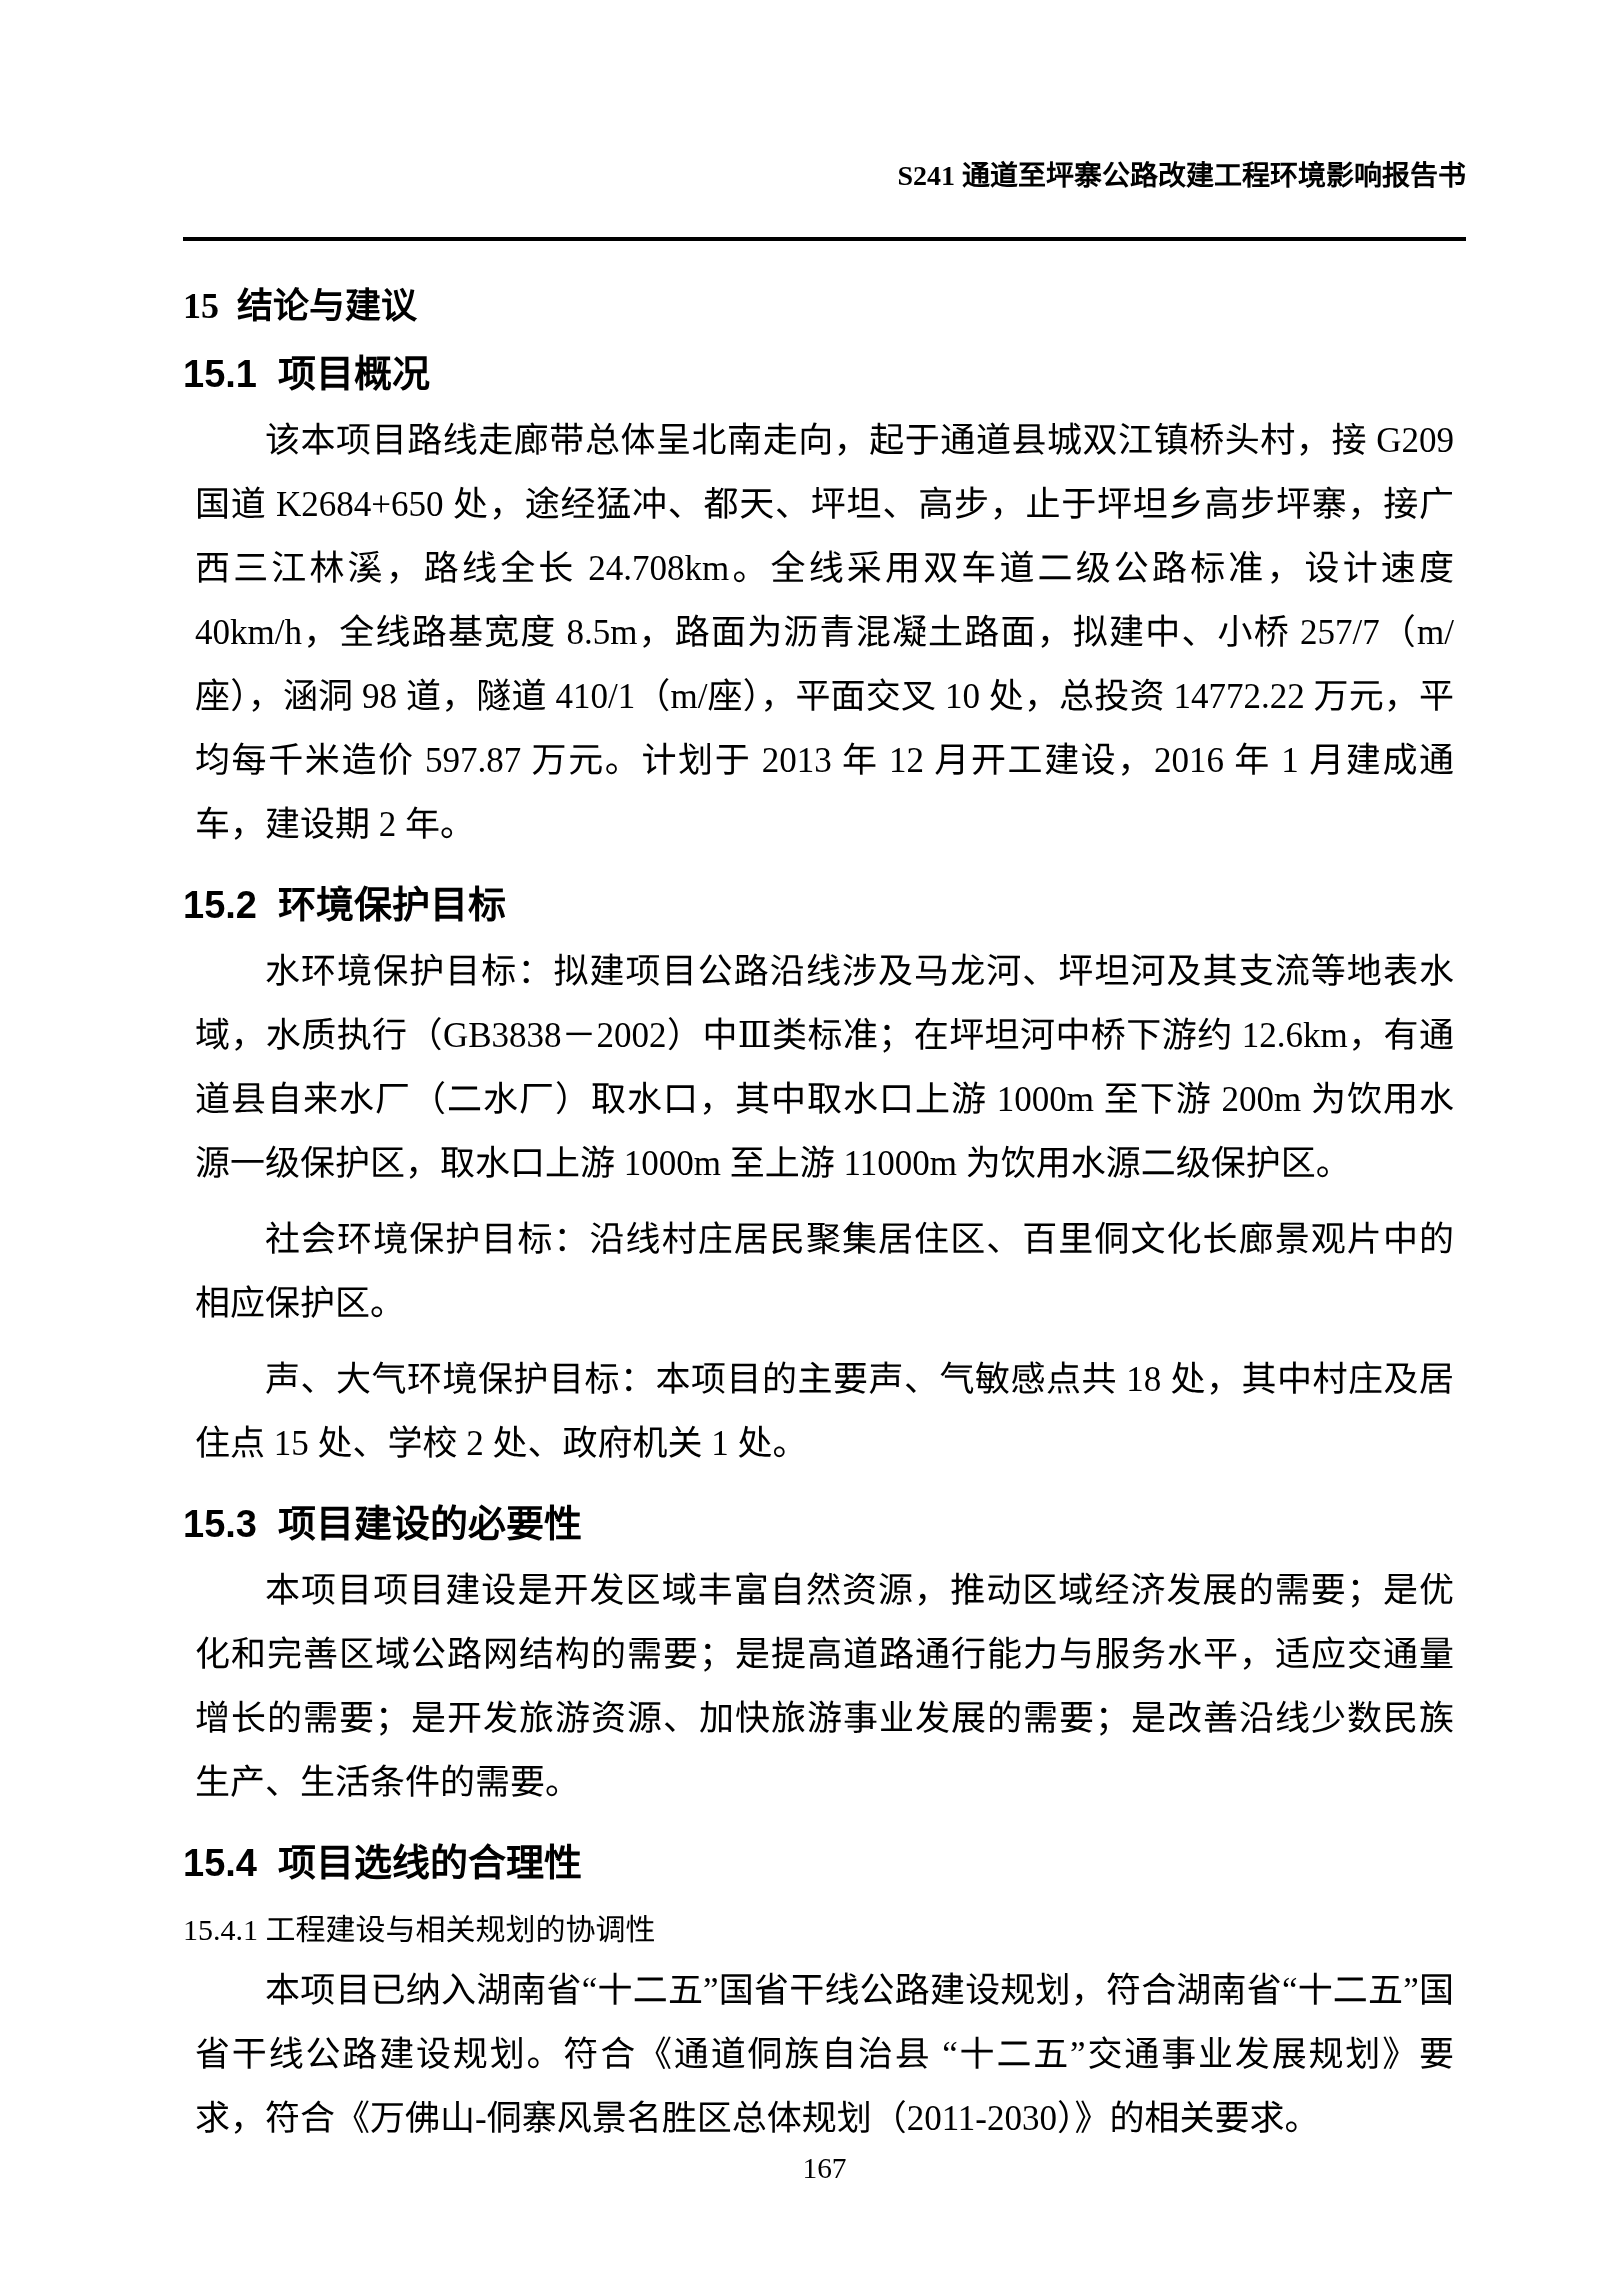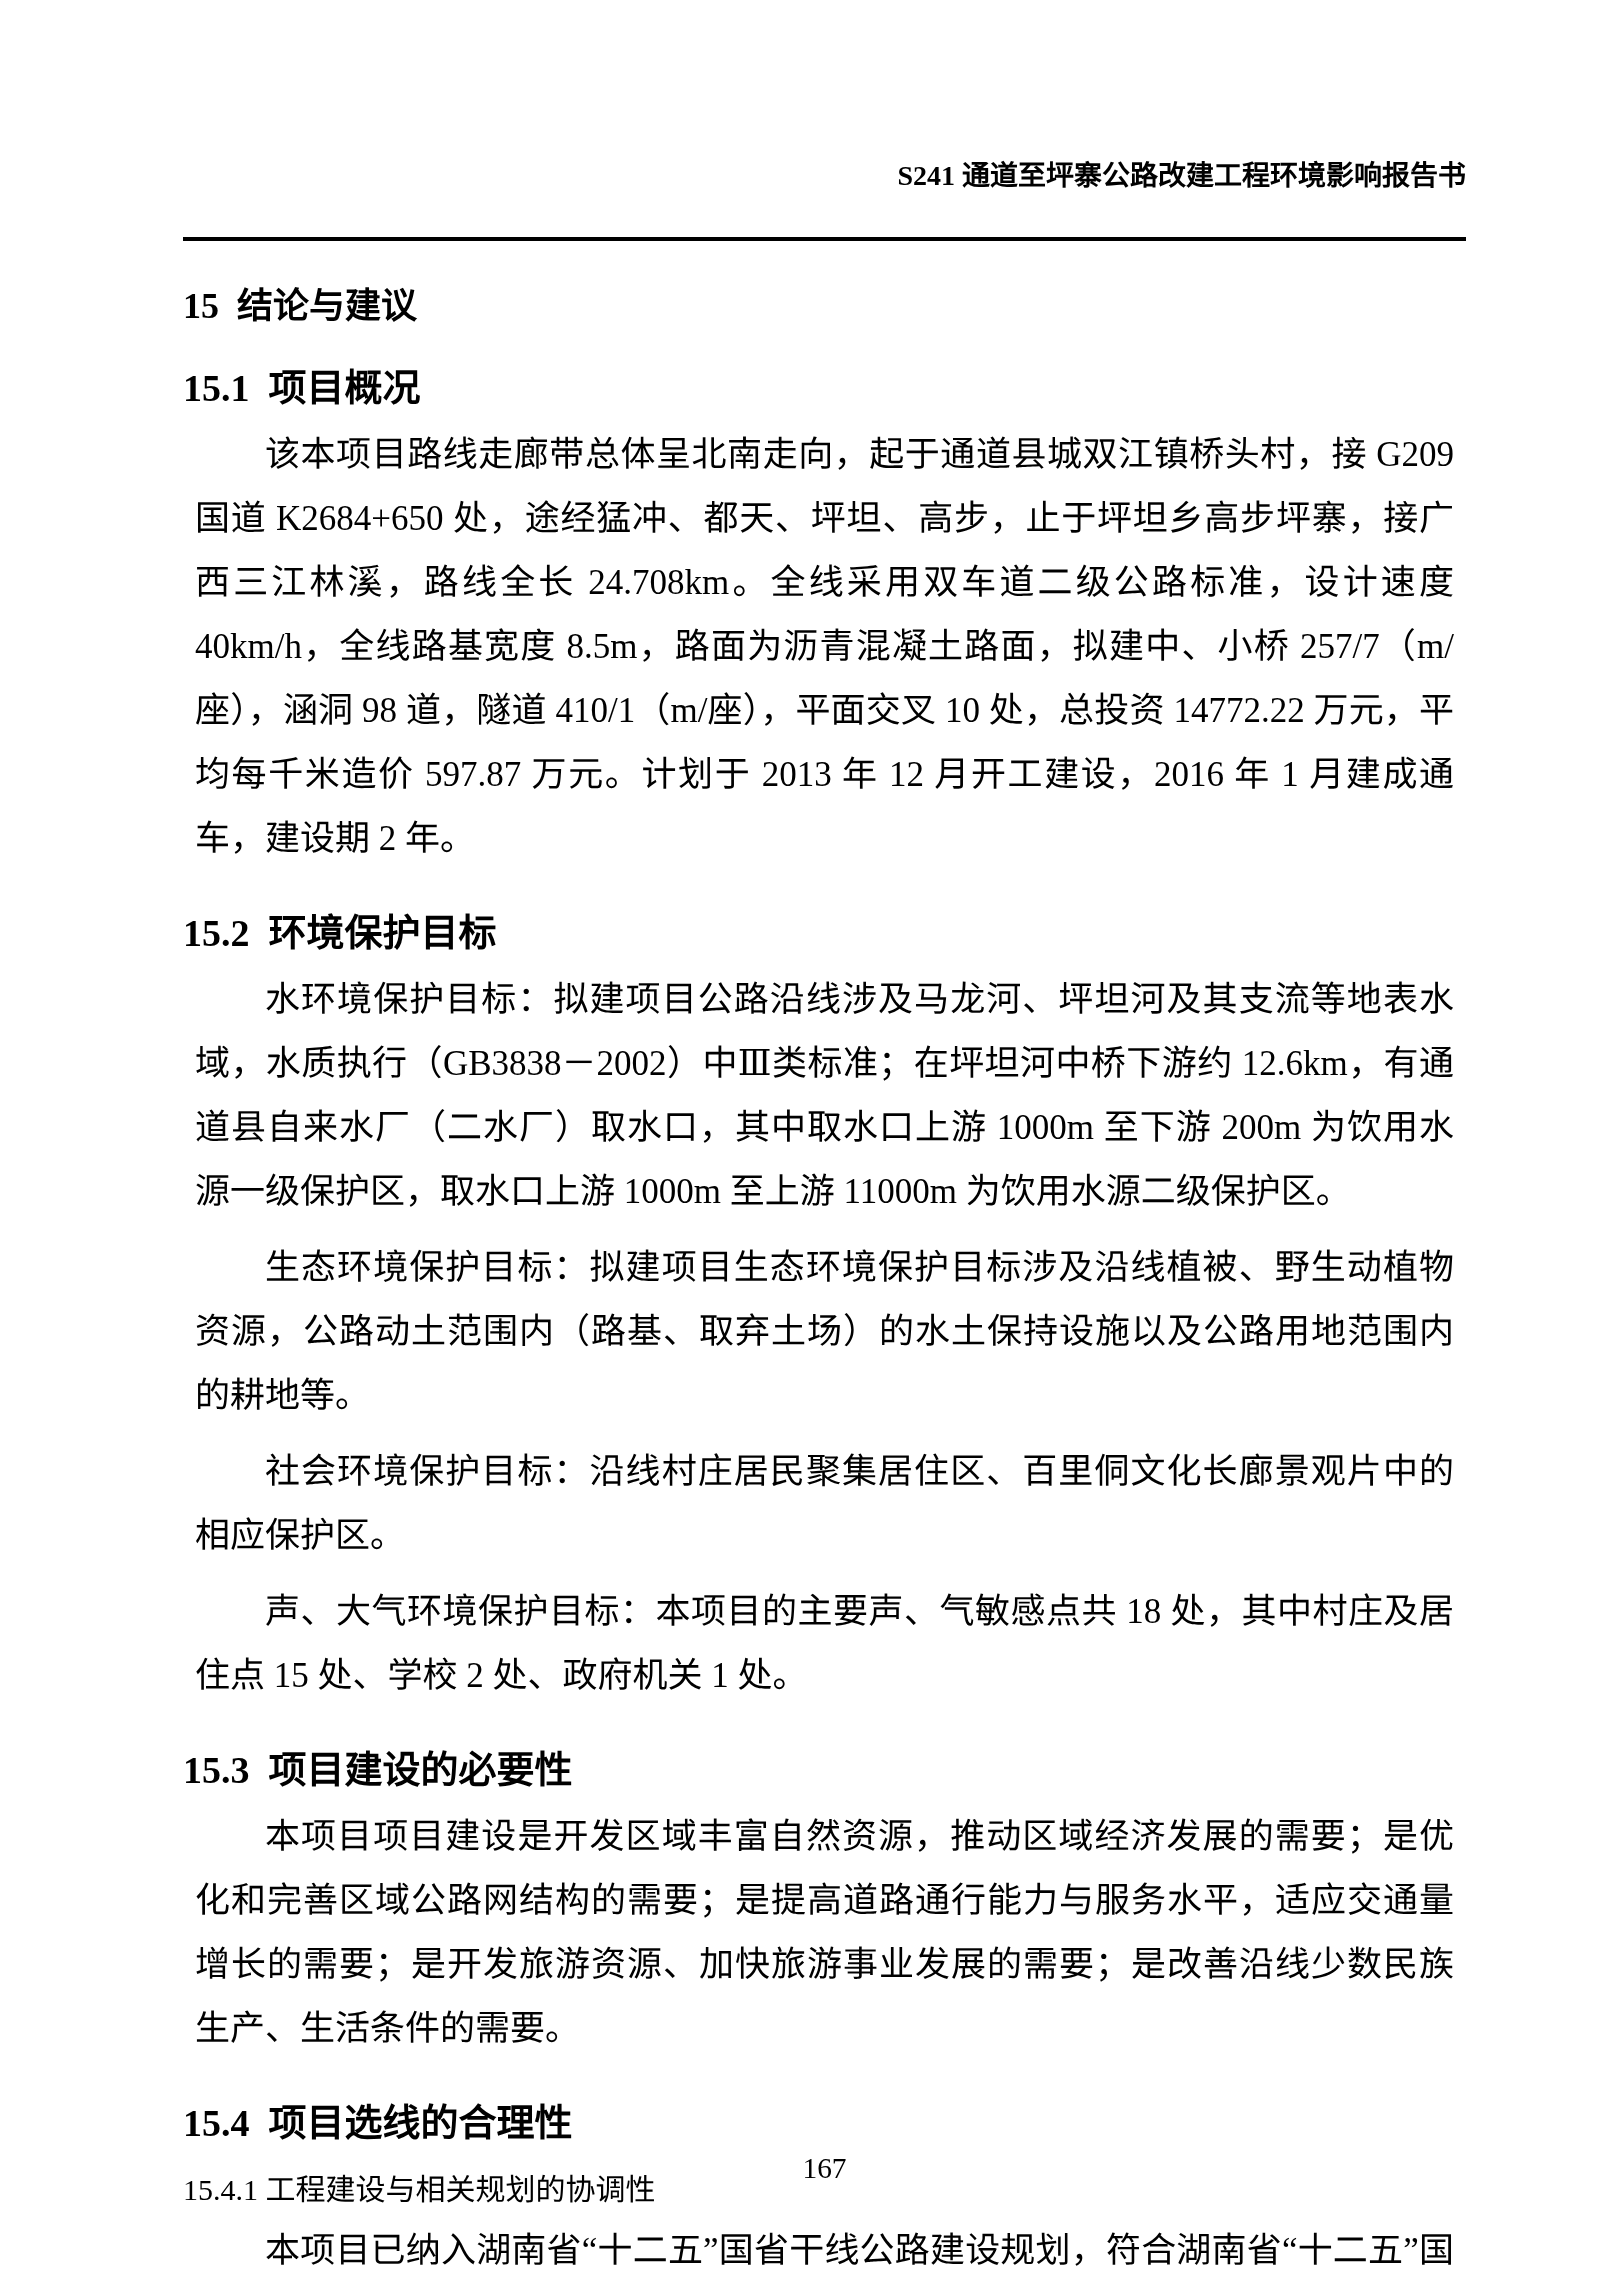--- a/index.html
+++ b/index.html
@@ -27,26 +27,26 @@
   }
   h1.chapter {
     margin-top: 46px;
     font-size: 36px;
     font-weight: bold;
     line-height: 1.1;
     white-space: pre-wrap;
     font-family: Liberation Serif, serif;
   }
   h2.section {
-    margin-top: 42px;
+    margin-top: 28px;
     font-size: 38px;
     font-weight: bold;
     line-height: 1.1;
     white-space: pre-wrap;
-    font-family: Liberation Serif, serif;
+    font-family: Liberation Sans, sans-serif;
   }
   h3.subsection {
     margin-top: 29px;
     font-size: 30px;
     font-weight: normal;
     line-height: 1.1;
     white-space: pre-wrap;
     font-family: "Liberation Serif", "DejaVu Serif", serif;
   }
   p.body-paragraph {
@@ -83,21 +83,20 @@
       <span>S241 通道至坪寨公路改建工程环境影响报告书</span>
     </div>
 
     <h1 class="chapter">15  结论与建议</h1>
 
     <h2 class="section">15.1  项目概况</h2>
     <p class="body-paragraph">该本项目路线走廊带总体呈北南走向，起于通道县城双江镇桥头村，接 G209 国道 K2684+650 处，途经猛冲、都天、坪坦、高步，止于坪坦乡高步坪寨，接广西三江林溪，路线全长 24.708km。全线采用双车道二级公路标准，设计速度 40km/h，全线路基宽度 8.5m，路面为沥青混凝土路面，拟建中、小桥 257/7（m/座），涵洞 98 道，隧道 410/1（m/座），平面交叉 10 处，总投资 14772.22 万元，平均每千米造价 597.87 万元。计划于 2013 年 12 月开工建设，2016 年 1 月建成通车，建设期 2 年。</p>
 
     <h2 class="section">15.2  环境保护目标</h2>
     <p class="body-paragraph">水环境保护目标：拟建项目公路沿线涉及马龙河、坪坦河及其支流等地表水域，水质执行（GB3838－2002）中Ⅲ类标准；在坪坦河中桥下游约 12.6km，有通道县自来水厂（二水厂）取水口，其中取水口上游 1000m 至下游 200m 为饮用水源一级保护区，取水口上游 1000m 至上游 11000m 为饮用水源二级保护区。</p>
-    <p class="body-paragraph">生态环境保护目标：拟建项目生态环境保护目标涉及沿线植被、野生动植物资源，公路动土范围内（路基、取弃土场）的水土保持设施以及公路用地范围内的耕地等。</p>
     <p class="body-paragraph">社会环境保护目标：沿线村庄居民聚集居住区、百里侗文化长廊景观片中的相应保护区。</p>
     <p class="body-paragraph">声、大气环境保护目标：本项目的主要声、气敏感点共 18 处，其中村庄及居住点 15 处、学校 2 处、政府机关 1 处。</p>
 
     <h2 class="section">15.3  项目建设的必要性</h2>
     <p class="body-paragraph">本项目项目建设是开发区域丰富自然资源，推动区域经济发展的需要；是优化和完善区域公路网结构的需要；是提高道路通行能力与服务水平，适应交通量增长的需要；是开发旅游资源、加快旅游事业发展的需要；是改善沿线少数民族生产、生活条件的需要。</p>
 
     <h2 class="section">15.4  项目选线的合理性</h2>
     <h3 class="subsection">15.4.1 工程建设与相关规划的协调性</h3>
     <p class="body-paragraph">本项目已纳入湖南省“十二五”国省干线公路建设规划，符合湖南省“十二五”国省干线公路建设规划。符合《通道侗族自治县 “十二五”交通事业发展规划》要求，符合《万佛山-侗寨风景名胜区总体规划（2011-2030）》的相关要求。</p>
 

